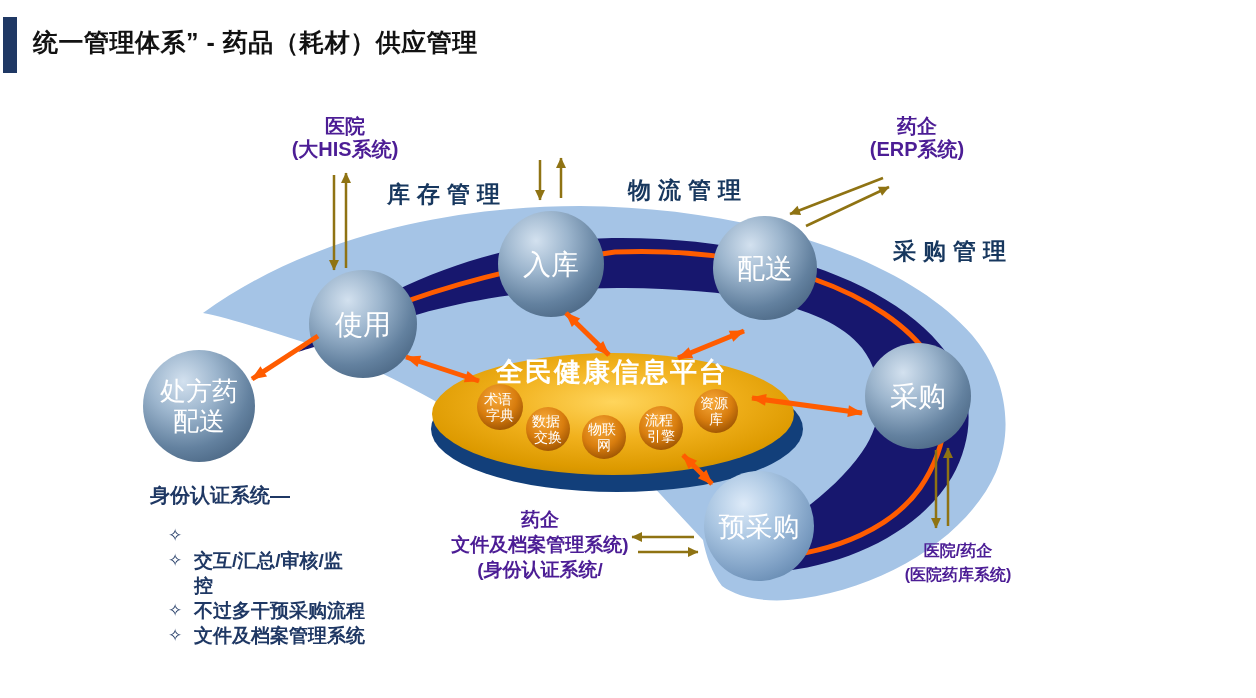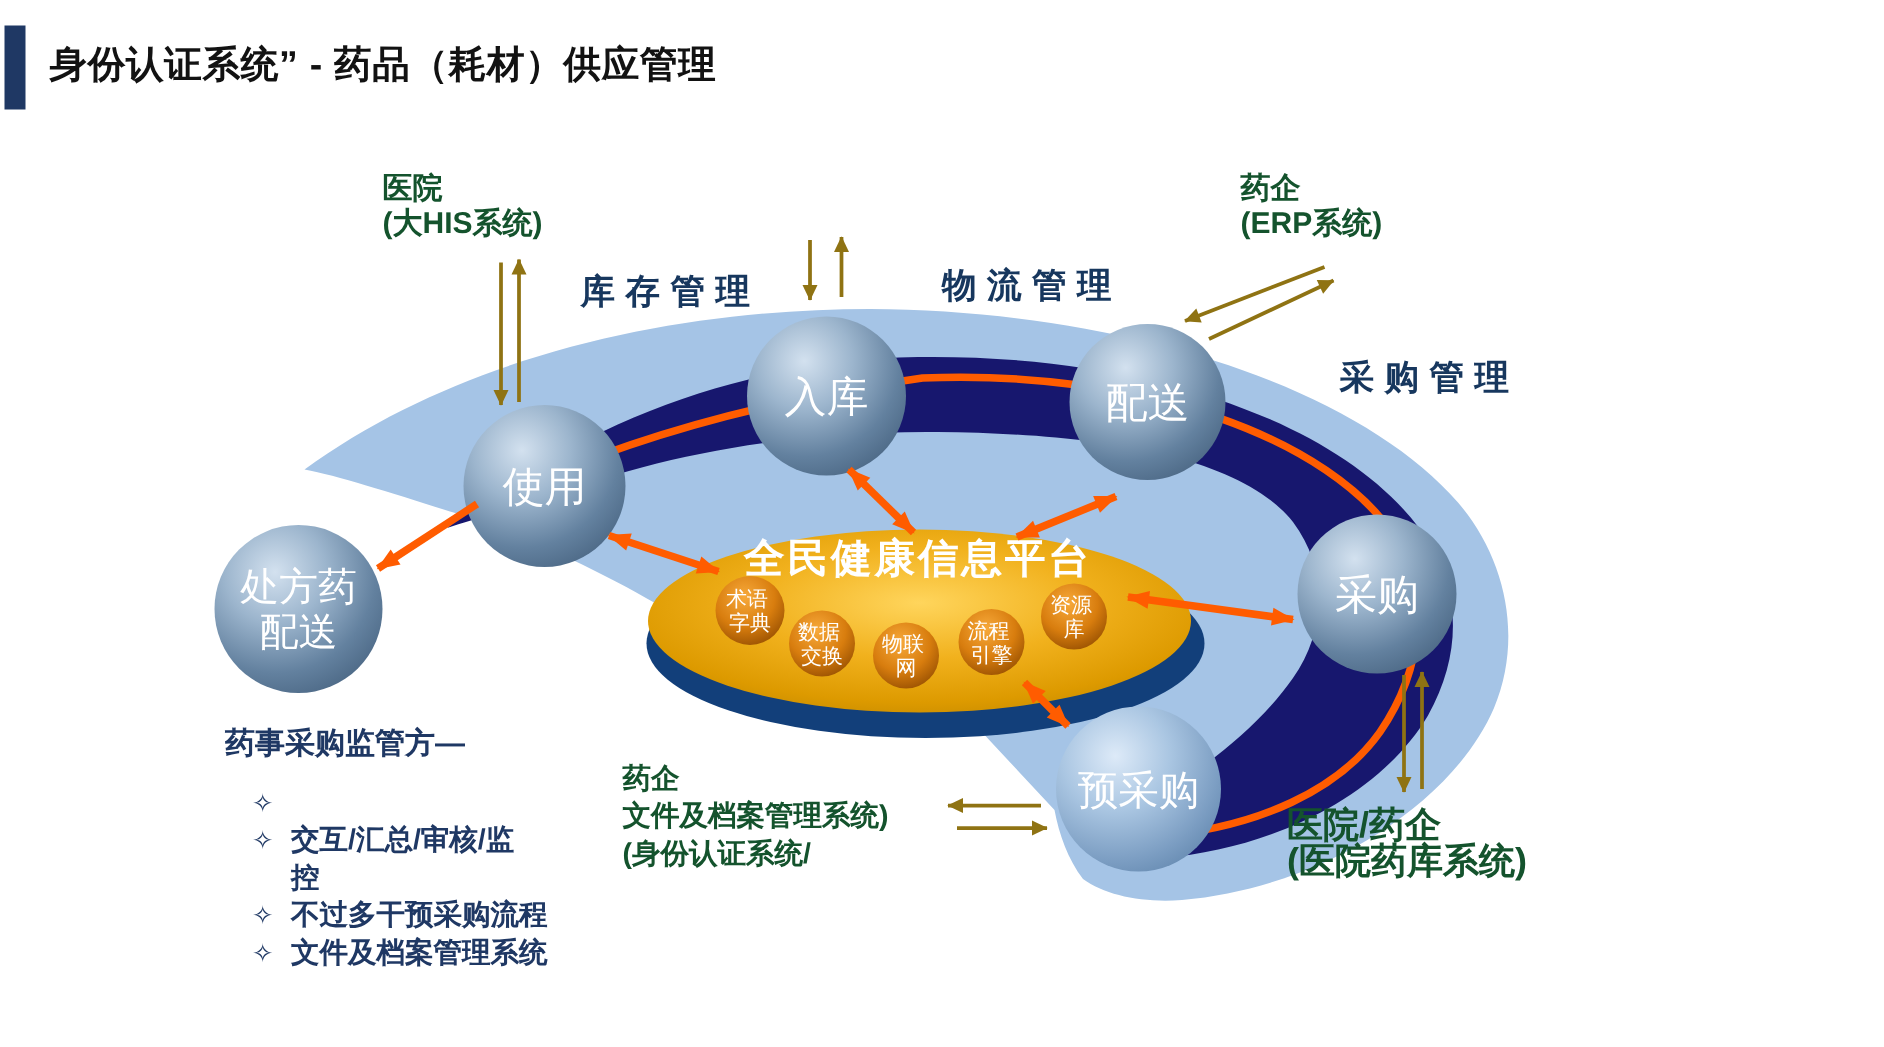--- a/index.html
+++ b/index.html
@@ -1,40 +1,40 @@
 <!DOCTYPE html>
 <html><head>
 <meta charset="utf-8">
 <style>
   html,body{margin:0;padding:0;background:#ffffff;}
   .stage{position:relative;width:1256px;height:698px;background:#ffffff;overflow:hidden;
          font-family:"Liberation Sans","DejaVu Sans",sans-serif;}
   .accent-bar{position:absolute;left:3px;top:17px;width:14px;height:56px;background:#1f3864;}
   .slide-title{position:absolute;left:33px;top:26px;font-size:25px;font-weight:bold;color:#121212;letter-spacing:0.5px;white-space:nowrap;}
   svg{position:absolute;left:0;top:0;}
-  .red-label{position:absolute;color:#14532d;font-weight:bold;text-align:left;}
+  .red-label{position:absolute;color:#4c1d95;font-weight:bold;text-align:center;}
   .red-label div{white-space:nowrap;}
   .lbl-his{left:255px;top:115px;width:180px;font-size:20px;line-height:23px;}
   .lbl-erp{left:827px;top:115px;width:180px;font-size:20px;line-height:23px;}
   .lbl-auth{left:415px;top:507px;width:250px;font-size:19px;line-height:25px;}
-  .lbl-store{left:858px;top:539px;width:200px;font-size:24px;line-height:24px;}
+  .lbl-store{left:858px;top:539px;width:200px;font-size:16px;line-height:24px;}
   .supervision{position:absolute;left:150px;top:482px;width:230px;color:#1f3864;font-weight:bold;}
   .supervision .heading{font-size:20px;margin-bottom:14px;white-space:nowrap;}
   .bullet-row{display:flex;align-items:flex-start;}
   .bullet-glyph{width:26px;padding-left:18px;font-size:17px;line-height:25px;flex:none;}
   .bullet-text{font-size:19px;line-height:25px;}
   .bullet-text div{white-space:nowrap;}
 </style>
 </head>
 <body>
 
 <div class="stage">
 
   <div class="accent-bar"></div>
-  <div class="slide-title">身份认证系统” - 药品（耗材）供应管理</div>
+  <div class="slide-title">统一管理体系” - 药品（耗材）供应管理</div>
 
   <svg width="1256" height="698" viewBox="0 0 1256 698">
     <defs>
       <radialGradient id="gSphere" cx="36%" cy="28%" r="80%">
         <stop offset="0%" stop-color="#d3e1ef"></stop>
         <stop offset="38%" stop-color="#9cb5cd"></stop>
         <stop offset="75%" stop-color="#63819f"></stop>
         <stop offset="100%" stop-color="#4b6784"></stop>
       </radialGradient>
       <radialGradient id="gSphereLight" cx="36%" cy="30%" r="82%">
@@ -183,21 +183,21 @@
     <div>药企</div>
     <div>文件及档案管理系统)</div>
     <div>(身份认证系统/</div>
   </div>
   <div class="red-label lbl-store">
     <div>医院/药企</div>
     <div>(医院药库系统)</div>
   </div>
 
   <div class="supervision">
-    <div class="heading">药事采购监管方—</div>
+    <div class="heading">身份认证系统—</div>
     <div class="bullet-row">
       <span class="bullet-glyph">✧</span>
     </div>
     <div class="bullet-row">
       <span class="bullet-glyph">✧</span>
       <div class="bullet-text">
         <div>交互/汇总/审核/监</div>
         <div>控</div>
       </div>
     </div>

